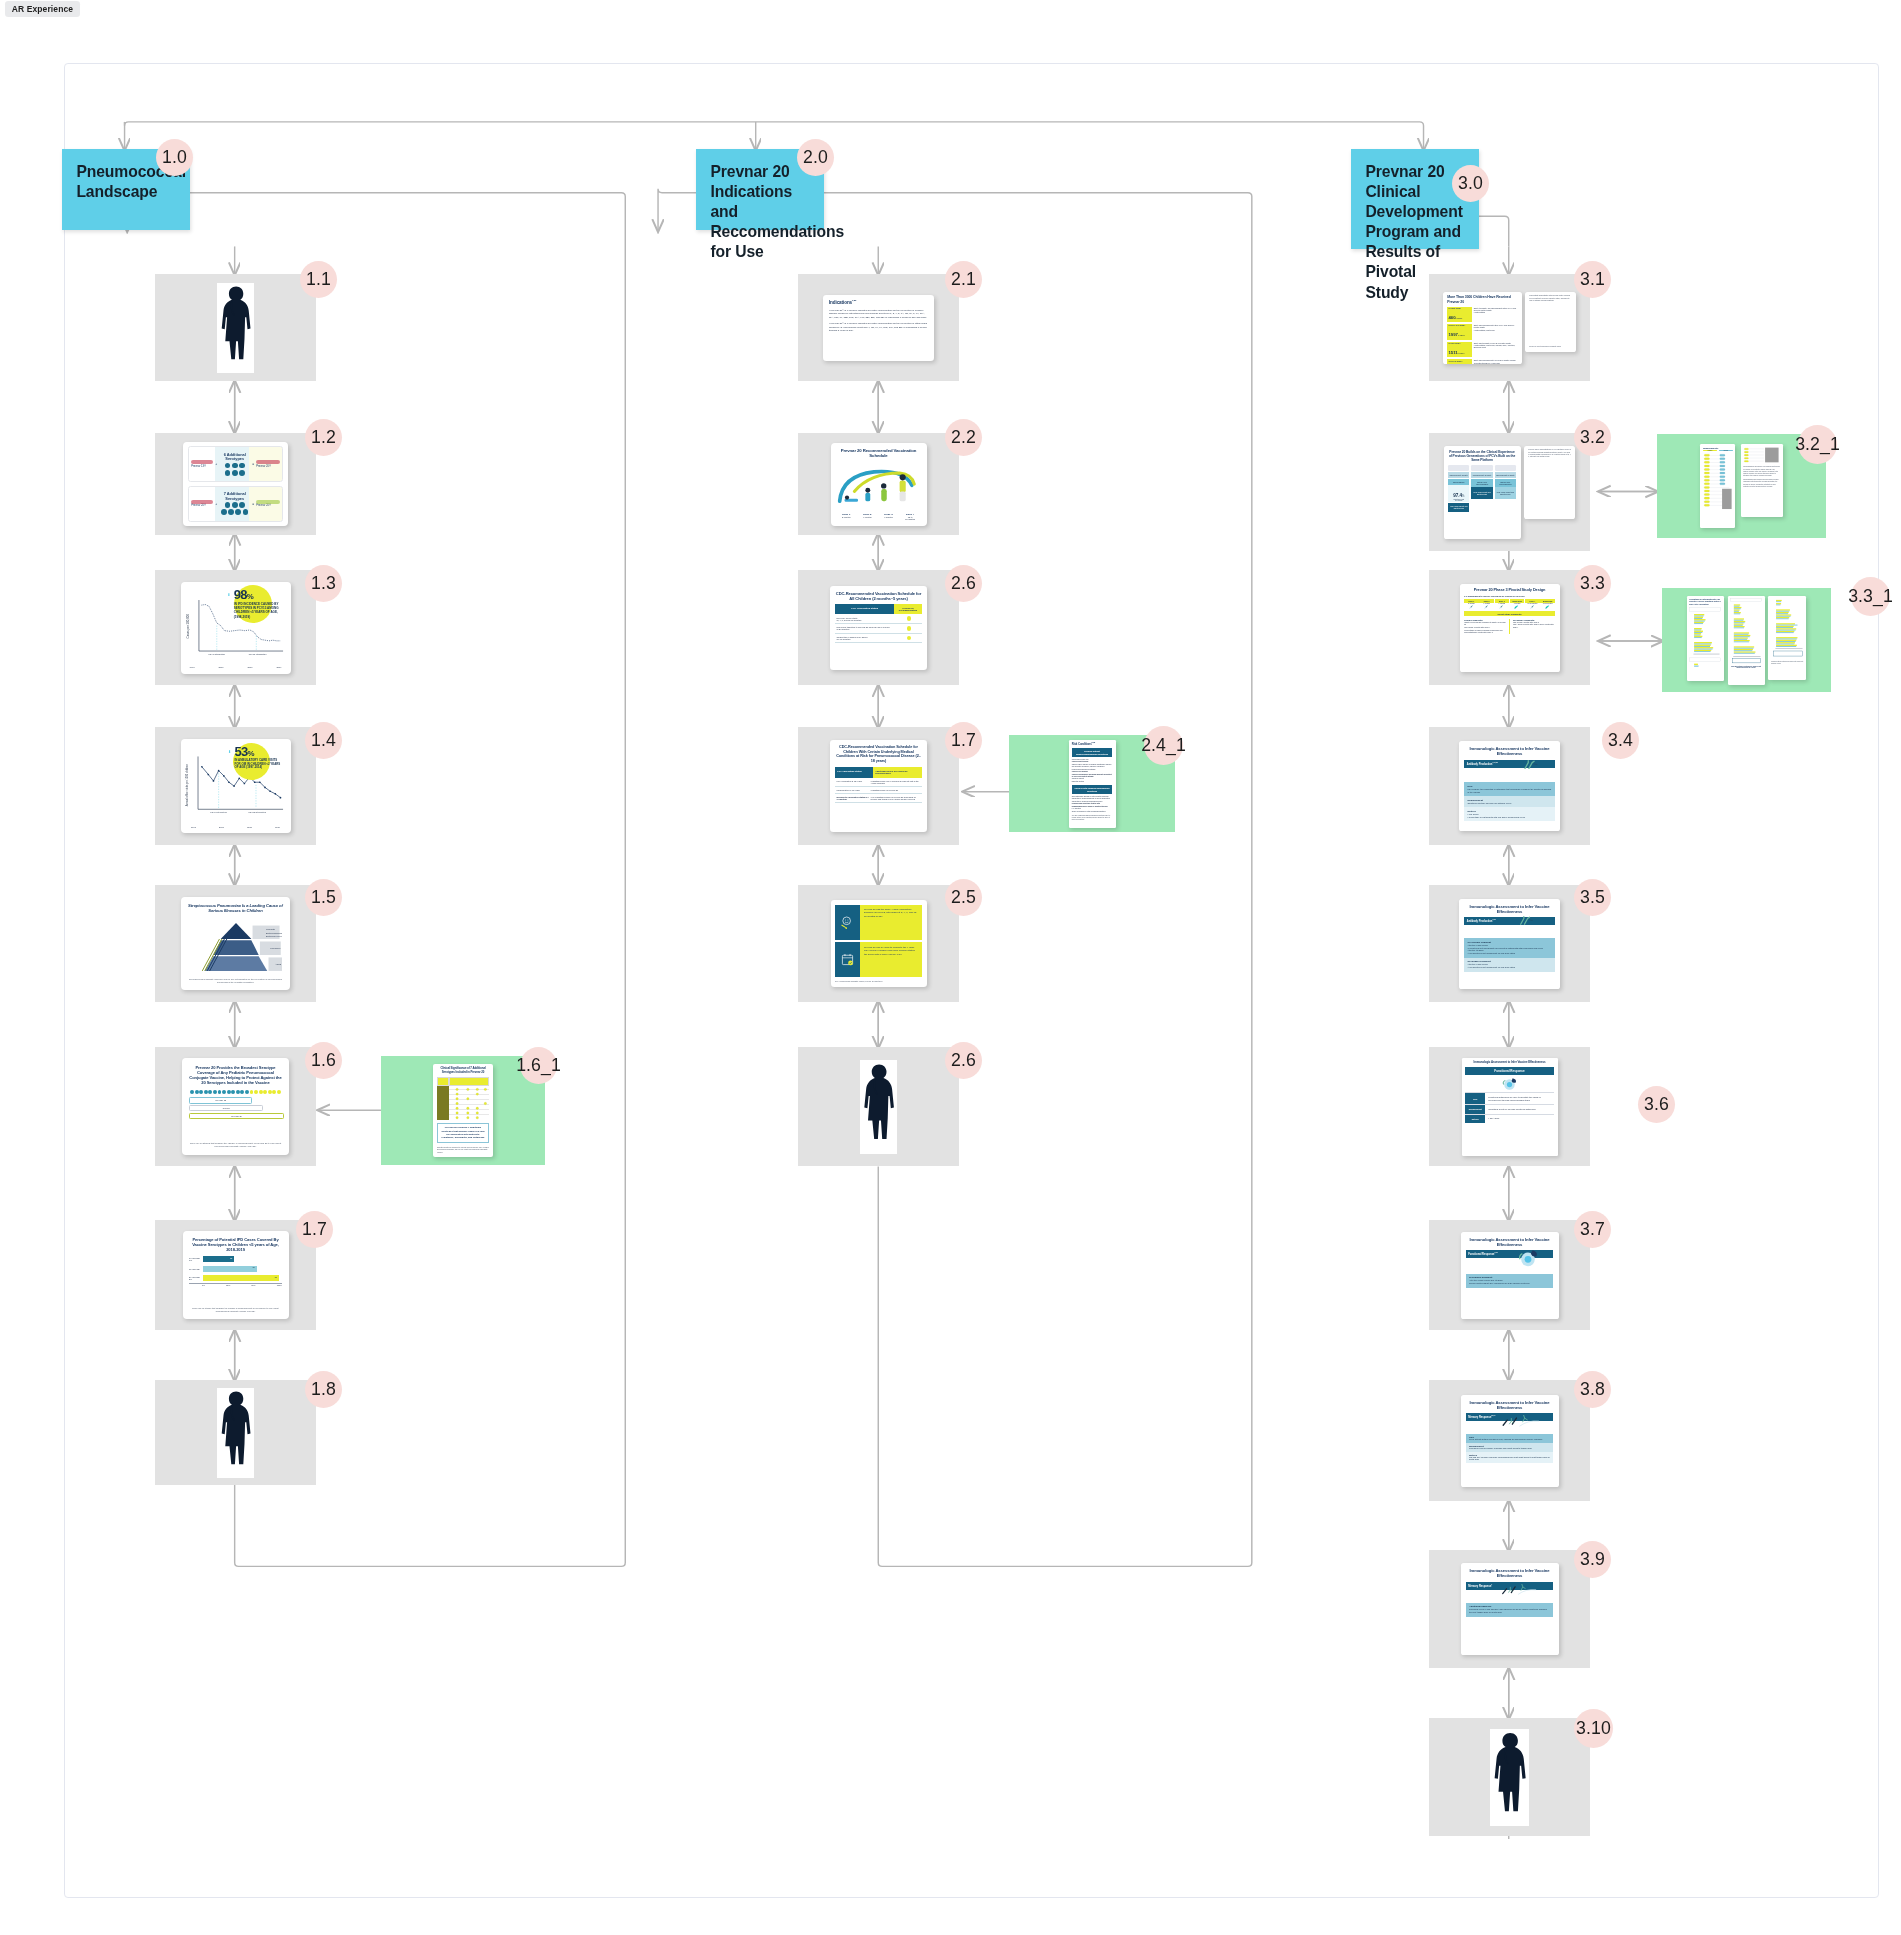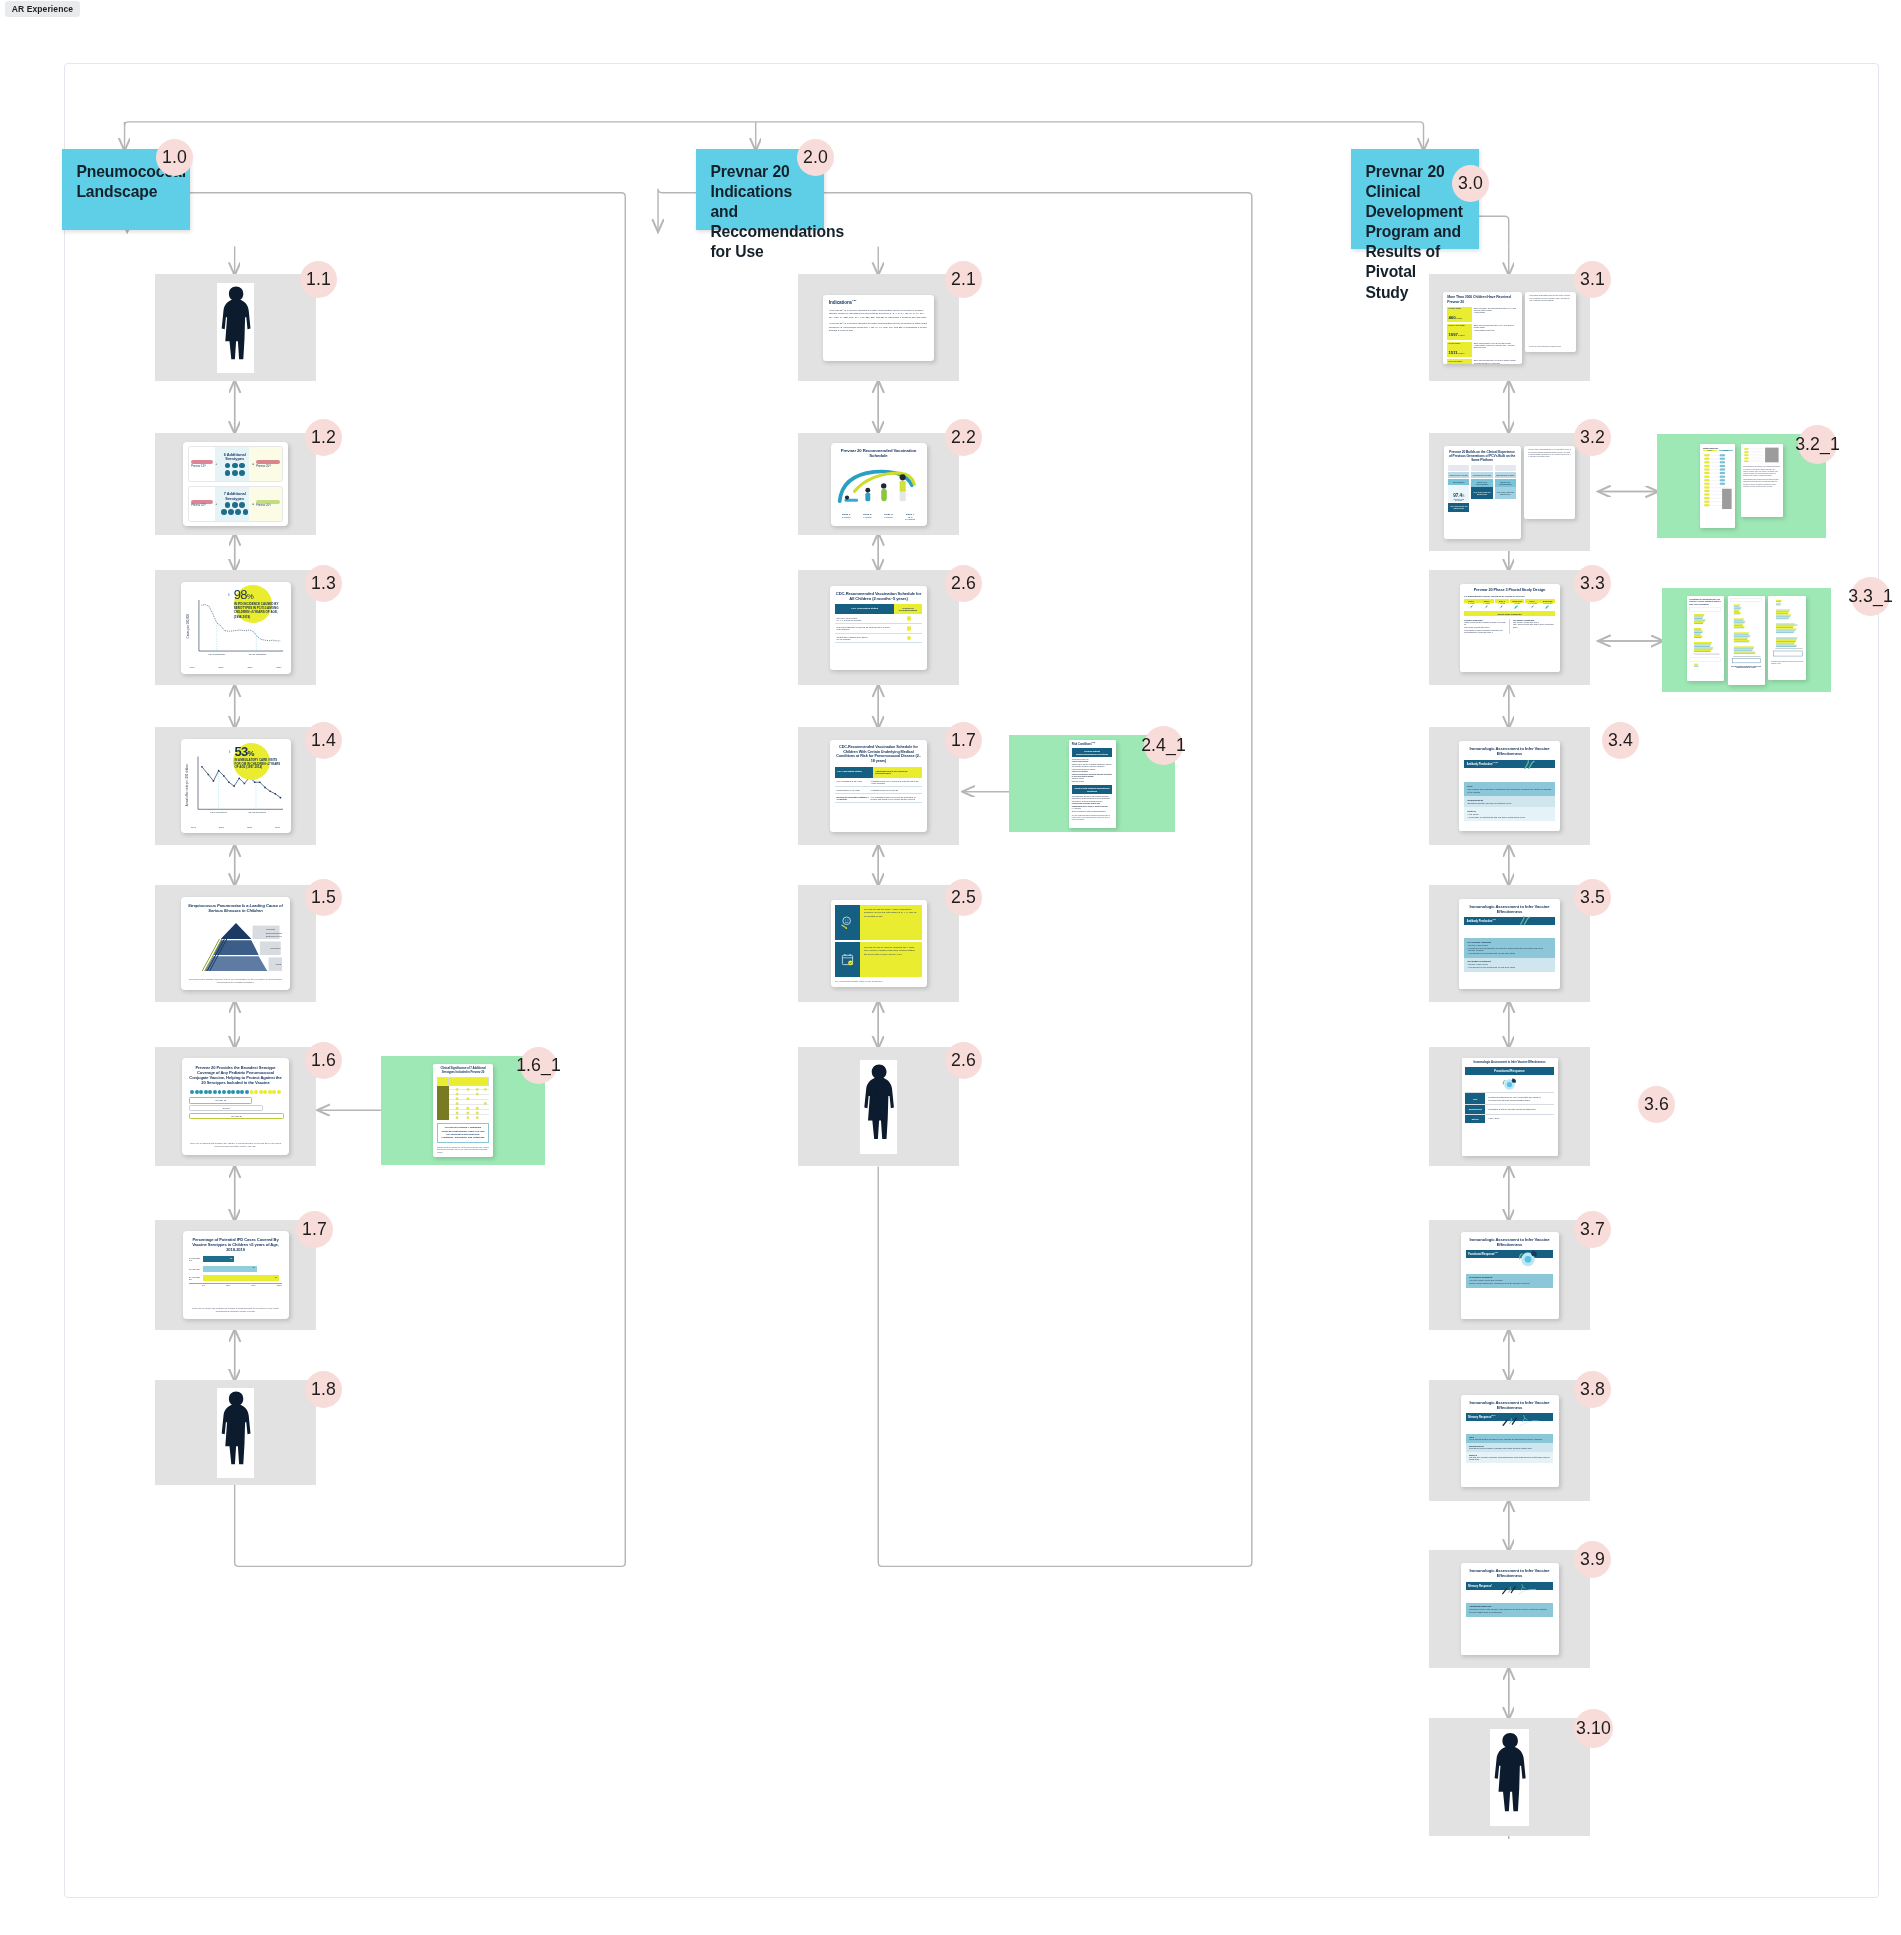--- a/index.html
+++ b/index.html
@@ -298,21 +298,21 @@
           <line x1="14" y1="4" x2="14" y2="84" stroke="#2b3a52" stroke-width="1"></line>
           <polyline points="18,12 24,11 30,14 36,26 42,40 48,44 54,52 62,53 70,52 78,51 86,52 94,51 100,54 106,62 112,66 118,67 124,68 130,67 136,68 142,68" fill="none" stroke="#1b3a63" stroke-width="1.1" stroke-dasharray="1.4 1.6"></polyline>
           <line x1="42" y1="44" x2="42" y2="82" stroke="#7fd8e8" stroke-width=".8" stroke-dasharray="2 2"></line>
           <line x1="104" y1="60" x2="104" y2="82" stroke="#7fd8e8" stroke-width=".8" stroke-dasharray="2 2"></line>
           <text x="42" y="90" font-size="3.2" fill="#2b3a52" text-anchor="middle">PCV7 Introduction</text>
           <text x="106" y="90" font-size="3.2" fill="#2b3a52" text-anchor="middle">PCV13 Introduction</text>
         </svg>
         <div style="position:absolute;right:-1.3px;top:-1.3px;width:62px;height:60px;">
           <div style="position:absolute;right:14.4px;top:0;width:38px;height:38px;border-radius:50%;background:#e9ec2f;"></div>
           <div style="position:absolute;left:2.6px;top:6.6px;font-size:3.9px;color:#3ec7e6;">⬇</div>
-          <div style="position:absolute;left:9.2px;top:1.3px;font-size:13px;font-weight:400;color:#17324f;letter-spacing:-0.7px;">
+          <div style="position:absolute;left:9.2px;top:1.3px;font-size:13px;font-weight:700;color:#17324f;letter-spacing:-0.7px;">
             <span>98</span><span style="font-size:7.9px;">%</span>
           </div>
           <div style="position:absolute;left:9.2px;top:17px;width:51px;font-size:3px;font-weight:700;color:#17324f;line-height:1.35;">IN IPD INCIDENCE CAUSED BY SEROTYPES IN PCV13 AMONG CHILDREN &lt;5 YEARS OF AGE, (1998-2019)</div>
         </div>
       </div>
       <div style="display:flex;justify-content:space-between;font-size:2.2px;color:#2b3a52;padding:0 3.9px;">
         <span>1998</span>
         <span>2000</span>
         <span>2010</span>
         <span>2019</span>

